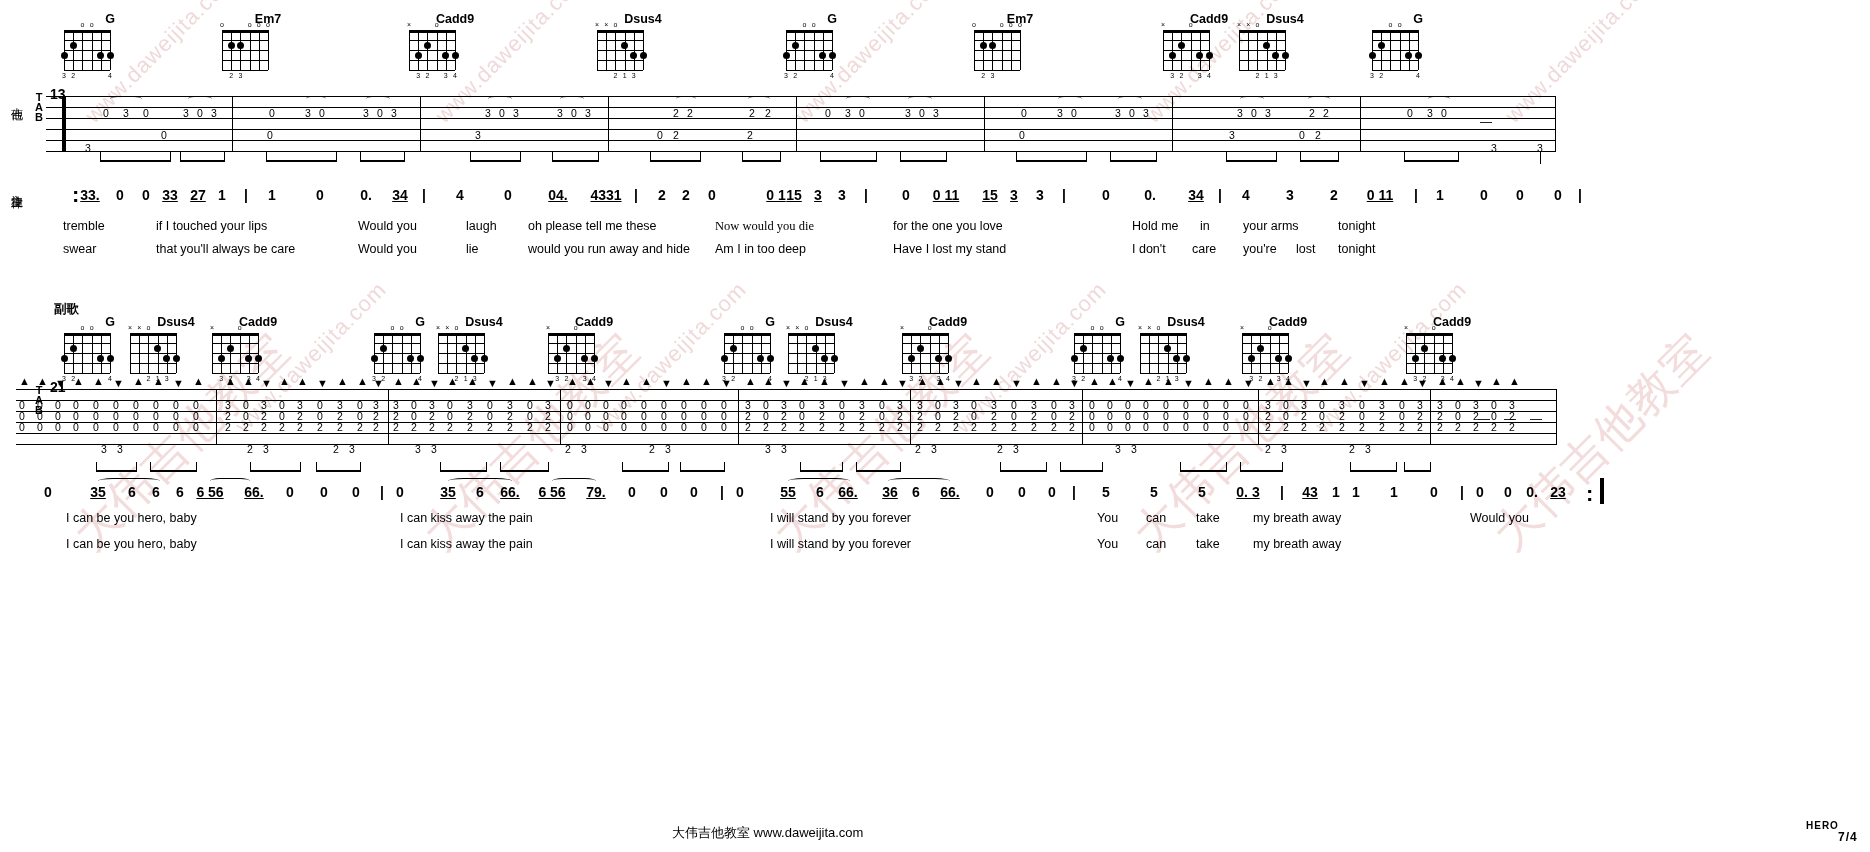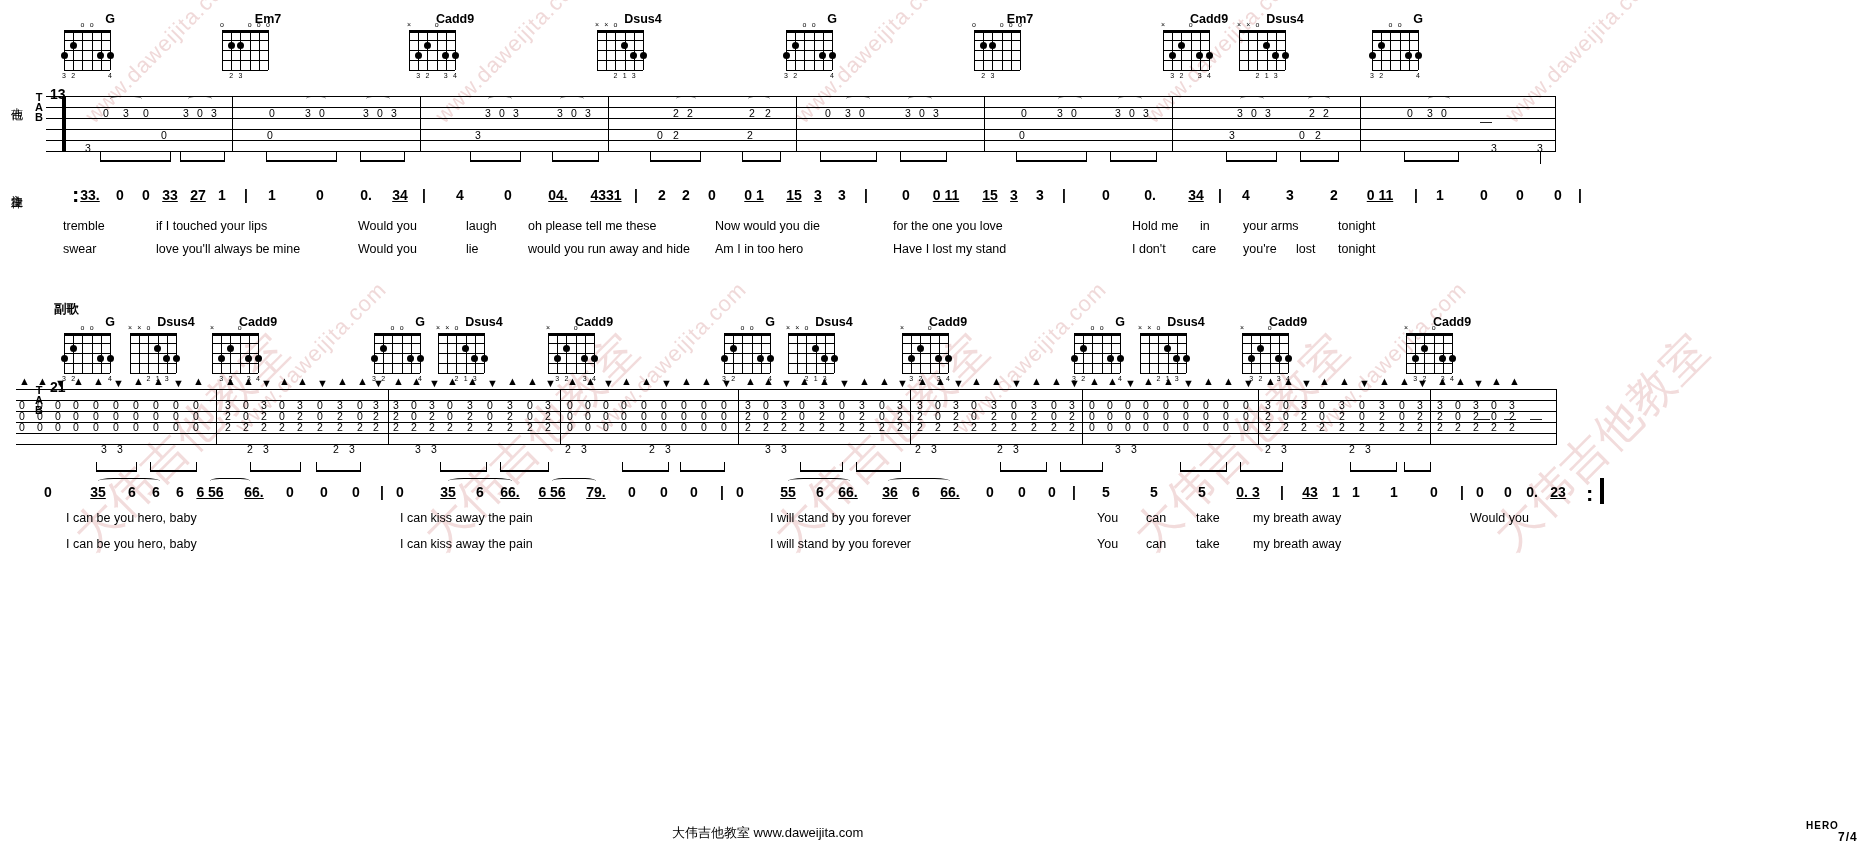--- a/index.html
+++ b/index.html
@@ -116,33 +116,33 @@
 
   <div id="s1rhythm"></div>
 
   <div id="s1melody"></div>
 
   <div class="lyric" style="left:63px;top:220px;">tremble</div>
   <div class="lyric" style="left:156px;top:220px;">if I touched your lips</div>
   <div class="lyric" style="left:358px;top:220px;">Would you</div>
   <div class="lyric" style="left:466px;top:220px;">laugh</div>
   <div class="lyric" style="left:528px;top:220px;">oh please tell me these</div>
-  <div class="lyric" style="left:715px;top:220px;">Now would you die</div>
+  <div class="lyric" style="left:715px;top:220px;font-family:Liberation Serif, serif;">Now would you die</div>
   <div class="lyric" style="left:893px;top:220px;">for the one you love</div>
   <div class="lyric" style="left:1132px;top:220px;">Hold me</div>
   <div class="lyric" style="left:1200px;top:220px;">in</div>
   <div class="lyric" style="left:1243px;top:220px;">your arms</div>
   <div class="lyric" style="left:1338px;top:220px;">tonight</div>
 
   <div class="lyric" style="left:63px;top:243px;">swear</div>
-  <div class="lyric" style="left:156px;top:243px;">love you'll always be mine</div>
+  <div class="lyric" style="left:156px;top:243px;">that you'll always be care</div>
   <div class="lyric" style="left:358px;top:243px;">Would you</div>
   <div class="lyric" style="left:466px;top:243px;">lie</div>
   <div class="lyric" style="left:528px;top:243px;">would you run away and hide</div>
-  <div class="lyric" style="left:715px;top:243px;">Am I in too  hero</div>
+  <div class="lyric" style="left:715px;top:243px;">Am I in too  deep</div>
   <div class="lyric" style="left:893px;top:243px;">Have I lost my stand</div>
   <div class="lyric" style="left:1132px;top:243px;">I don't</div>
   <div class="lyric" style="left:1192px;top:243px;">care</div>
   <div class="lyric" style="left:1243px;top:243px;">you're</div>
   <div class="lyric" style="left:1296px;top:243px;">lost</div>
   <div class="lyric" style="left:1338px;top:243px;">tonight</div>
 
   <div class="sectionLbl" style="left:54px;top:301px;">副歌</div>
   <div class="tabClef" style="left:33px;top:385px;">T<br>A<br>B</div>
   <div class="measNum" style="left:50px;top:379px;">21</div>
@@ -818,21 +818,21 @@
 <div class="mel u" style="left: 400px; top: 188px;">34</div>
 <div class="mel" style="left: 424px; top: 188px;">|</div>
 <div class="mel" style="left: 460px; top: 188px;">4</div>
 <div class="mel" style="left: 508px; top: 188px;">0</div>
 <div class="mel u" style="left: 558px; top: 188px;">04.</div>
 <div class="mel u" style="left: 606px; top: 188px;">4331</div>
 <div class="mel" style="left: 636px; top: 188px;">|</div>
 <div class="mel" style="left: 662px; top: 188px;">2</div>
 <div class="mel" style="left: 686px; top: 188px;">2</div>
 <div class="mel" style="left: 712px; top: 188px;">0</div>
-<div class="mel u" style="left: 754px; top: 188px;">0 1</div>
+<div class="mel u" style="left: 776px; top: 188px;">0 1</div>
 <div class="mel u" style="left: 794px; top: 188px;">15</div>
 <div class="mel u" style="left: 818px; top: 188px;">3</div>
 <div class="mel" style="left: 842px; top: 188px;">3</div>
 <div class="mel" style="left: 866px; top: 188px;">|</div>
 <div class="mel" style="left: 906px; top: 188px;">0</div>
 <div class="mel u" style="left: 946px; top: 188px;">0 11</div>
 <div class="mel u" style="left: 990px; top: 188px;">15</div>
 <div class="mel u" style="left: 1014px; top: 188px;">3</div>
 <div class="mel" style="left: 1040px; top: 188px;">3</div>
 <div class="mel" style="left: 1064px; top: 188px;">|</div>

